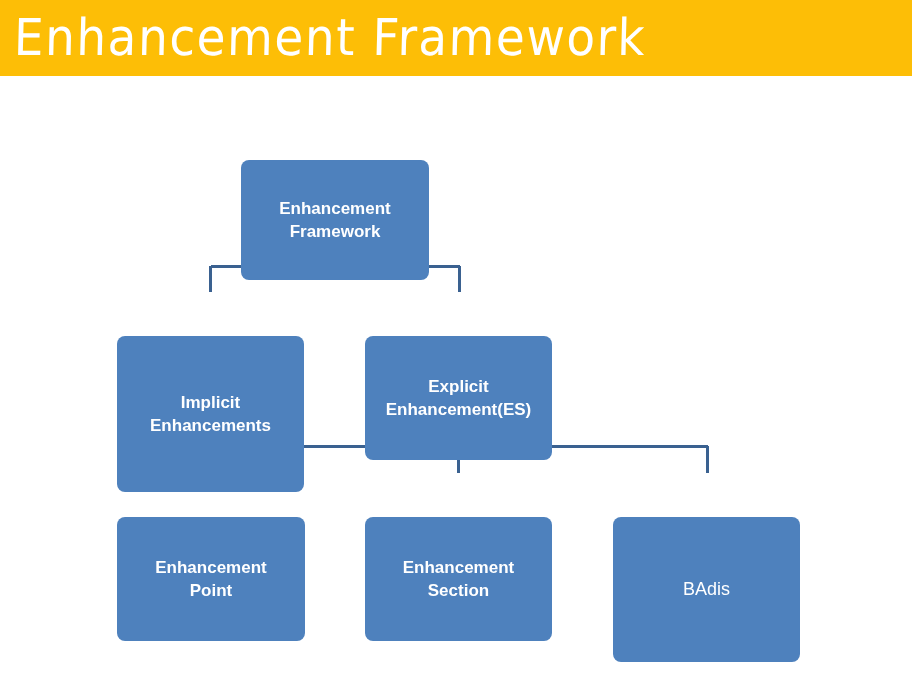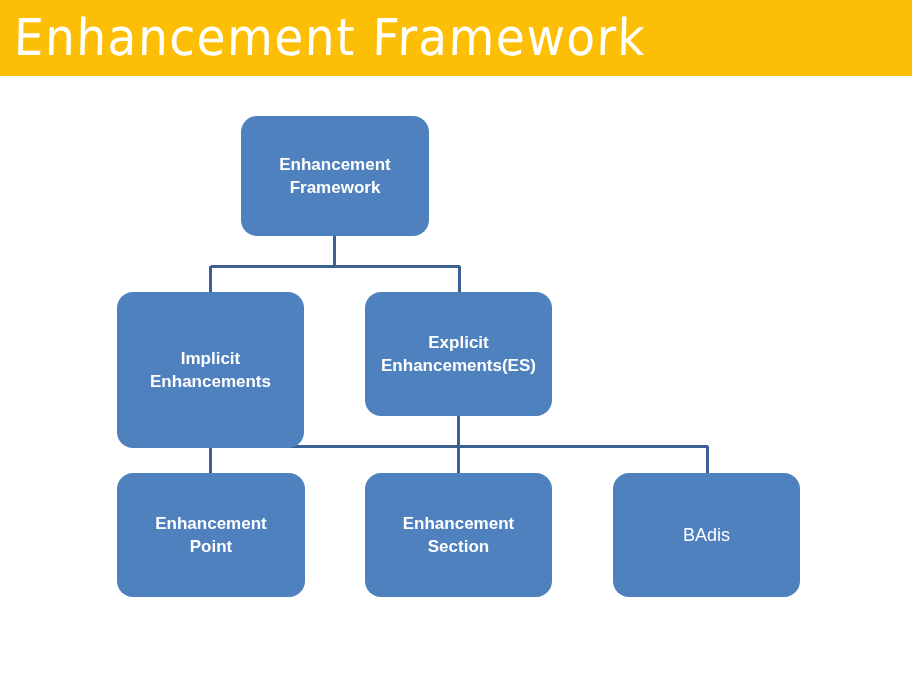--- a/index.html
+++ b/index.html
@@ -62,40 +62,41 @@
     top: 0;
     width: 912px;
     height: 609px;
   }
 
   
   .node {
     position: absolute;
     box-sizing: border-box;
     background: #4e81bd;
-    border-radius: 16px;
+    border-radius: 8px;
     color: #ffffff;
     display: flex;
     align-items: center;
     justify-content: center;
     text-align: center;
     font-size: 17px;
     font-weight: 700;
     line-height: 23px;
     padding: 4px 8px;
     white-space: pre-line;
+    margin-top: 44px;
   }
   .node.plain { font-weight: 400; font-size: 18px; }
 
   .node-root      { left: 241px; top:  40px; width: 188px; height: 120px; }
   .node-implicit  { left: 117px; top: 216px; width: 187px; height: 156px; }
   .node-explicit  { left: 365px; top: 216px; width: 187px; height: 124px; }
   .node-point     { left: 117px; top: 397px; width: 188px; height: 124px; }
   .node-section   { left: 365px; top: 397px; width: 187px; height: 124px; }
-  .node-badis     { left: 613px; top: 397px; width: 187px; height: 124px; }
+  .node-badis     { left: 613px; top: 397px; width: 187px; height: 145px; }
 </style>
 </head>
 <body>
 
 <div class="slide">
 
   <div class="title-banner">
     <div class="title-text">Enhancement Framework</div>
   </div>
 
@@ -117,21 +118,21 @@
       </g>
     </svg>
 
     <div class="node node-root">Enhancement
 Framework</div>
 
     <div class="node node-implicit">Implicit
 Enhancements</div>
 
     <div class="node node-explicit">Explicit
-Enhancements(ES)</div>
+Enhancement(ES)</div>
 
     <div class="node node-point">Enhancement
 Point</div>
 
     <div class="node node-section">Enhancement
 Section</div>
 
     <div class="node node-badis plain">BAdis</div>
 
   </div>

